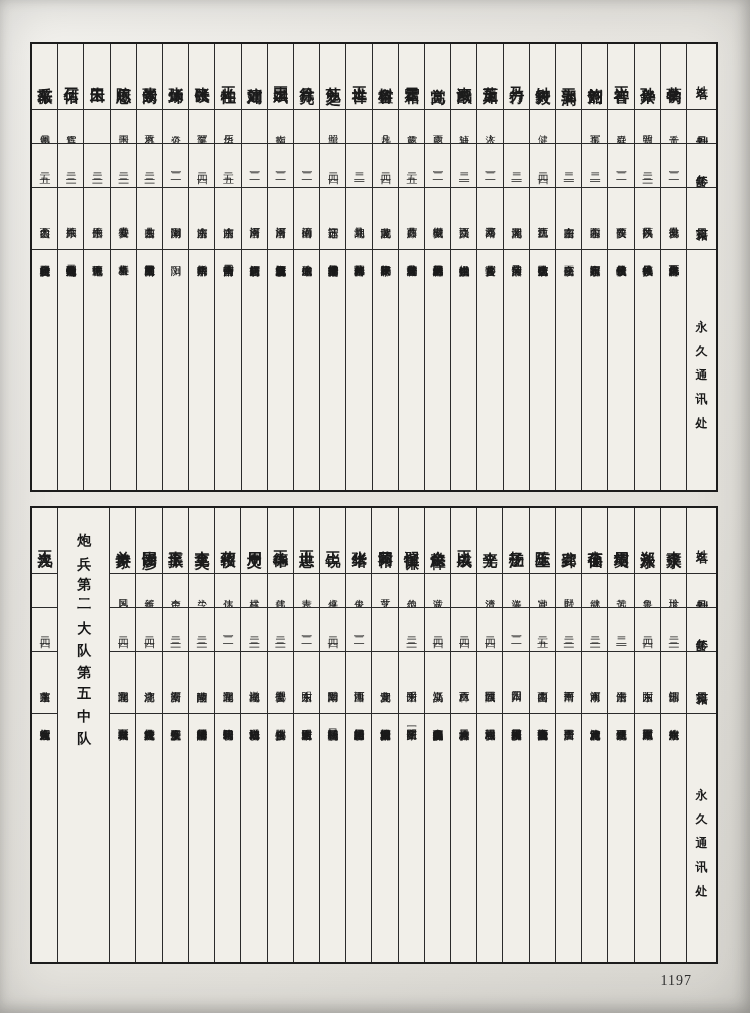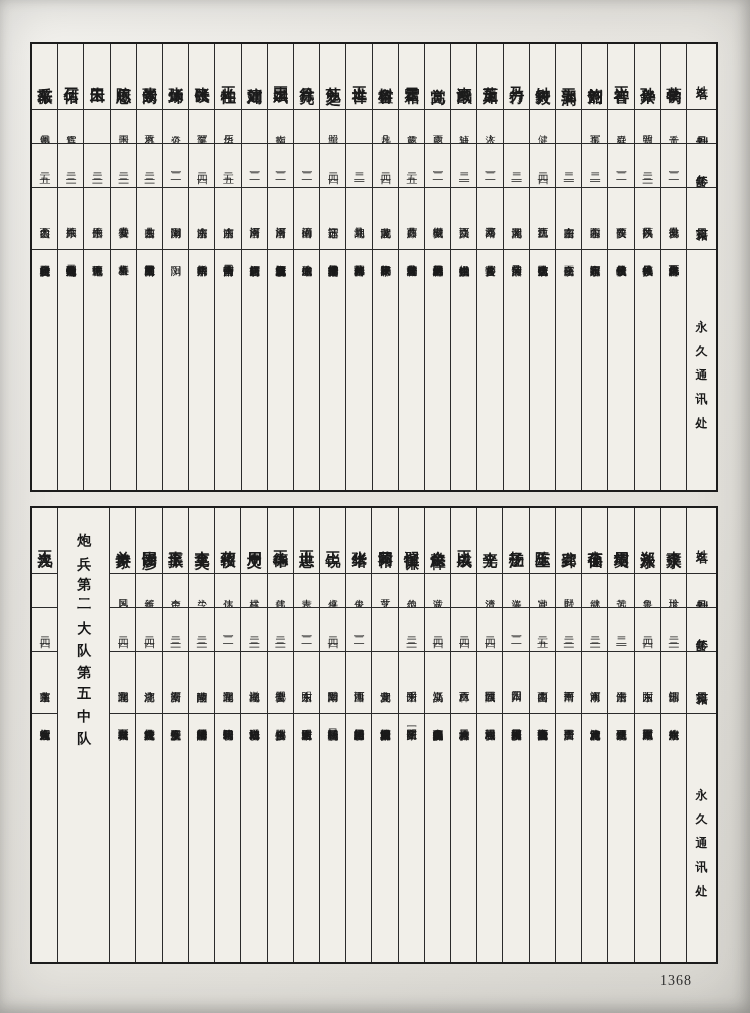--- a/index.html
+++ b/index.html
@@ -425,14 +425,14 @@
         </div>
         <div class="col">
           <div class="cell name">王允汉</div>
           <div class="cell alias"></div>
           <div class="cell age">二四</div>
           <div class="cell native">山东蓬莱</div>
           <div class="cell address">烟台北大街建东商行</div>
         </div>
       </div>
   </div>
-  <div class="page-number">1368</div>
+  <div class="page-number">1197</div>
 </div>
 
 </body></html>

